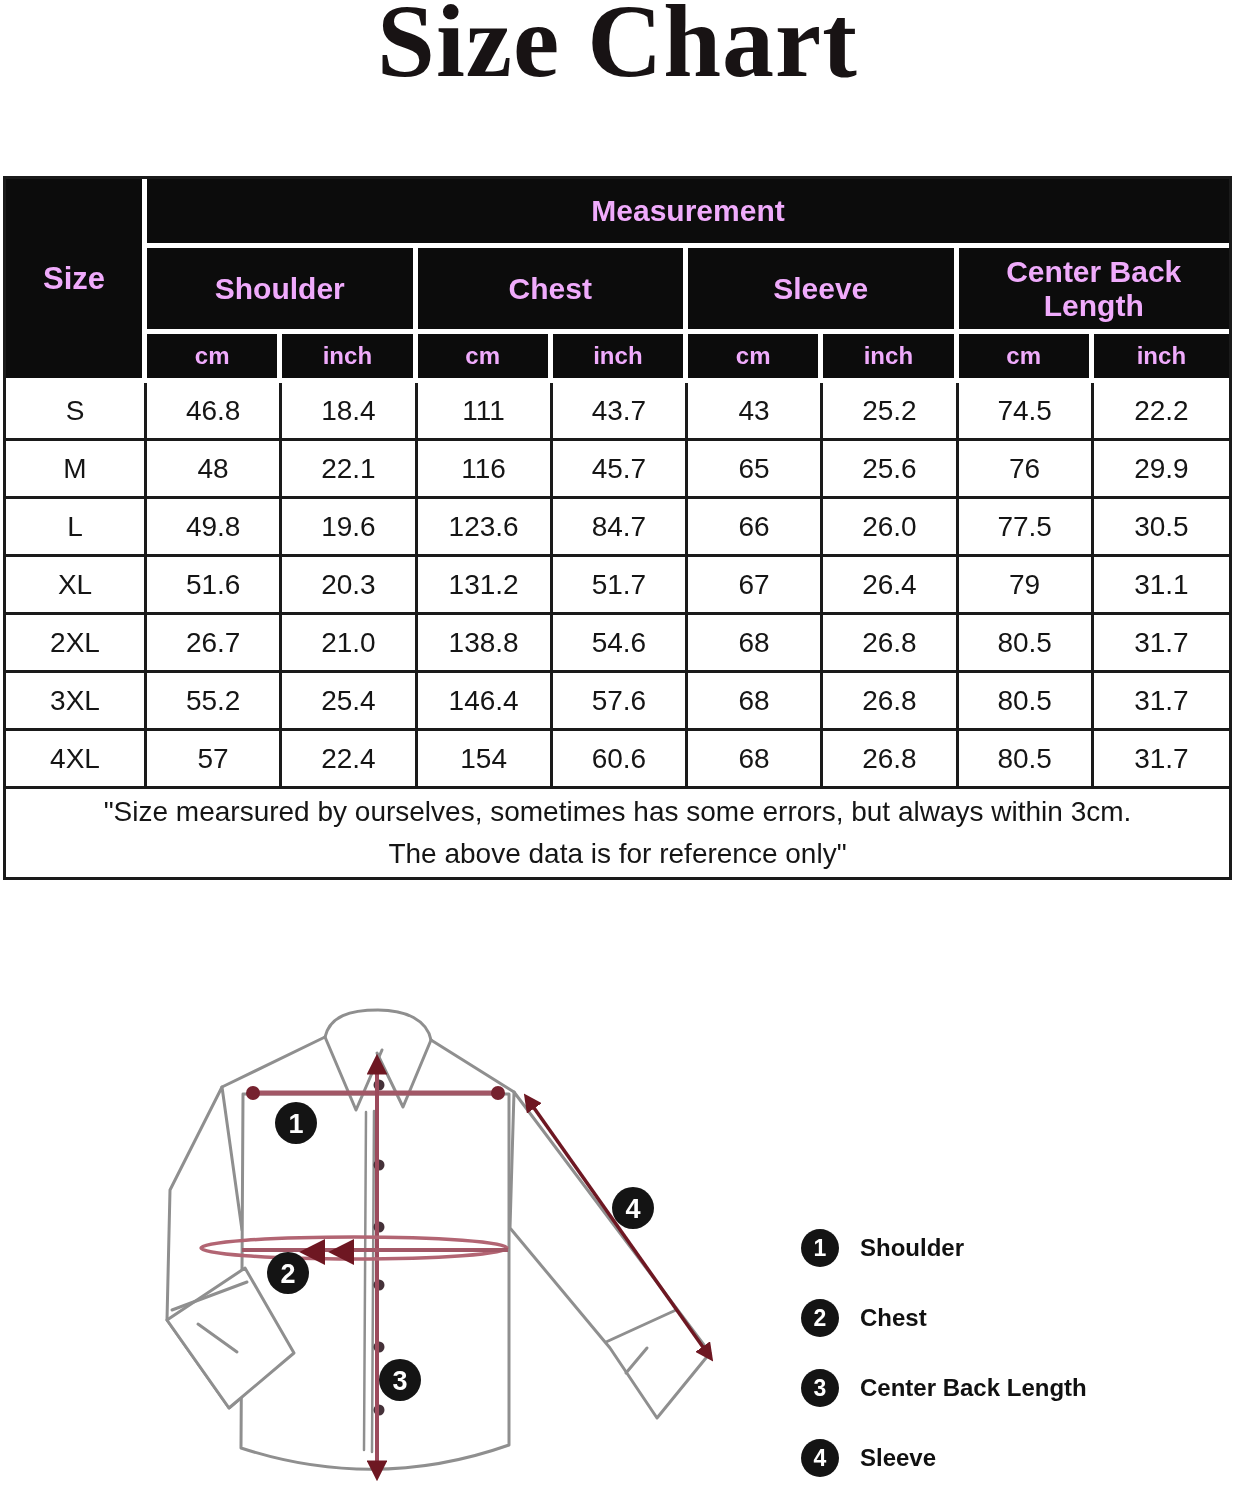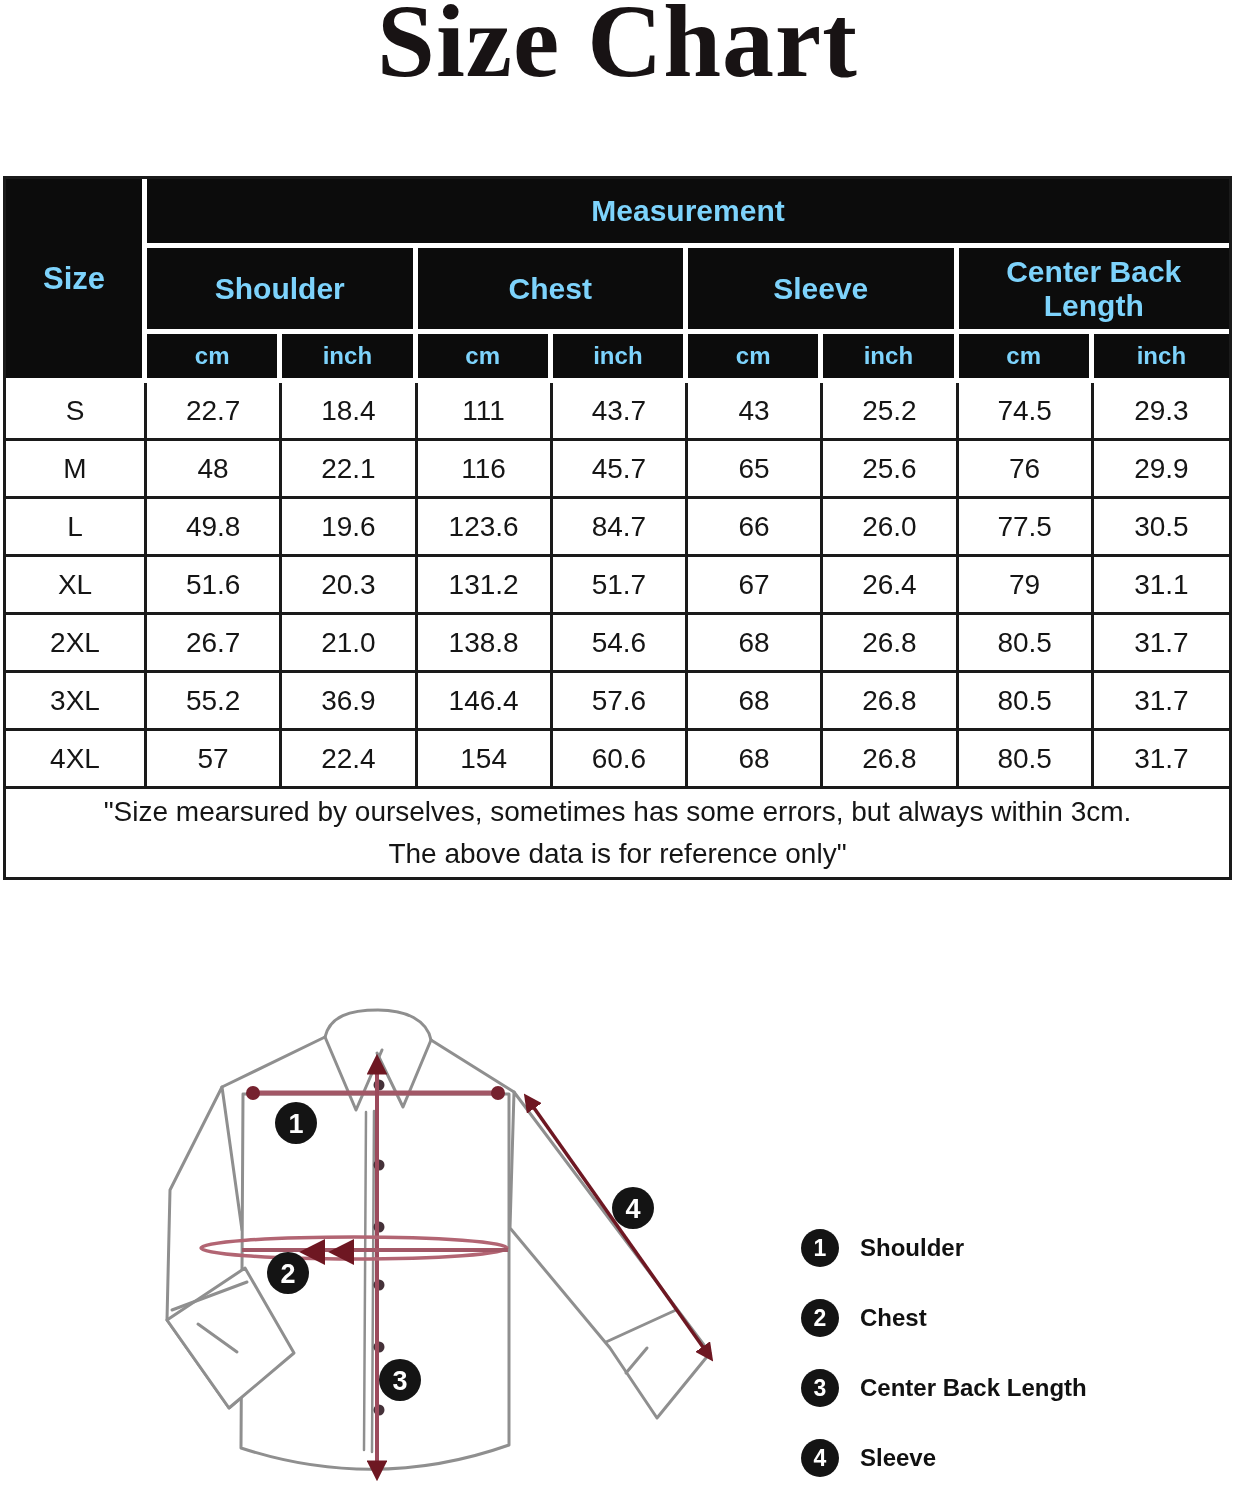--- a/index.html
+++ b/index.html
@@ -12,21 +12,21 @@
     font-family:"Liberation Serif", serif;font-weight:bold;font-size:104px;
     color:#181314;letter-spacing:1px;line-height:1.06;
   }
   
   table.size-table{
     position:absolute;left:3px;top:176px;width:1229px;
     border-collapse:separate;border-spacing:0;table-layout:fixed;
     border:3px solid #1a1a1a;
   }
   .size-table th{
-    background:#0c0c0c;color:#7dd3fc;font-weight:bold;font-size:30px;
+    background:#0c0c0c;color:#f0abfc;font-weight:bold;font-size:30px;
     text-align:center;vertical-align:middle;padding:0;
     border-right:5px solid #ffffff;border-bottom:5px solid #ffffff;
   }
   .size-table tr>th:last-child{border-right:0;}
   .size-table .row-measurement{height:69px;}
   .size-table .row-groups{height:86px;}
   .size-table .row-units{height:49px;}
   .size-table .row-units th{font-size:24px;}
   .size-table th.size-th{font-size:31px;}
   .size-table td{
@@ -86,28 +86,28 @@
       <th>inch</th>
       <th>cm</th>
       <th>inch</th>
       <th>cm</th>
       <th>inch</th>
     </tr>
   </thead>
   <tbody>
       <tr>
     <td>S</td>
-    <td>22.7</td>
+    <td>46.8</td>
     <td>18.4</td>
     <td>111</td>
     <td>43.7</td>
     <td>43</td>
     <td>25.2</td>
     <td>74.5</td>
-    <td>29.3</td>
+    <td>22.2</td>
   </tr>
       <tr>
     <td>M</td>
     <td>48</td>
     <td>22.1</td>
     <td>116</td>
     <td>45.7</td>
     <td>65</td>
     <td>25.6</td>
     <td>76</td>
@@ -142,21 +142,21 @@
     <td>138.8</td>
     <td>54.6</td>
     <td>68</td>
     <td>26.8</td>
     <td>80.5</td>
     <td>31.7</td>
   </tr>
       <tr>
     <td>3XL</td>
     <td>55.2</td>
-    <td>36.9</td>
+    <td>25.4</td>
     <td>146.4</td>
     <td>57.6</td>
     <td>68</td>
     <td>26.8</td>
     <td>80.5</td>
     <td>31.7</td>
   </tr>
       <tr>
     <td>4XL</td>
     <td>57</td>

